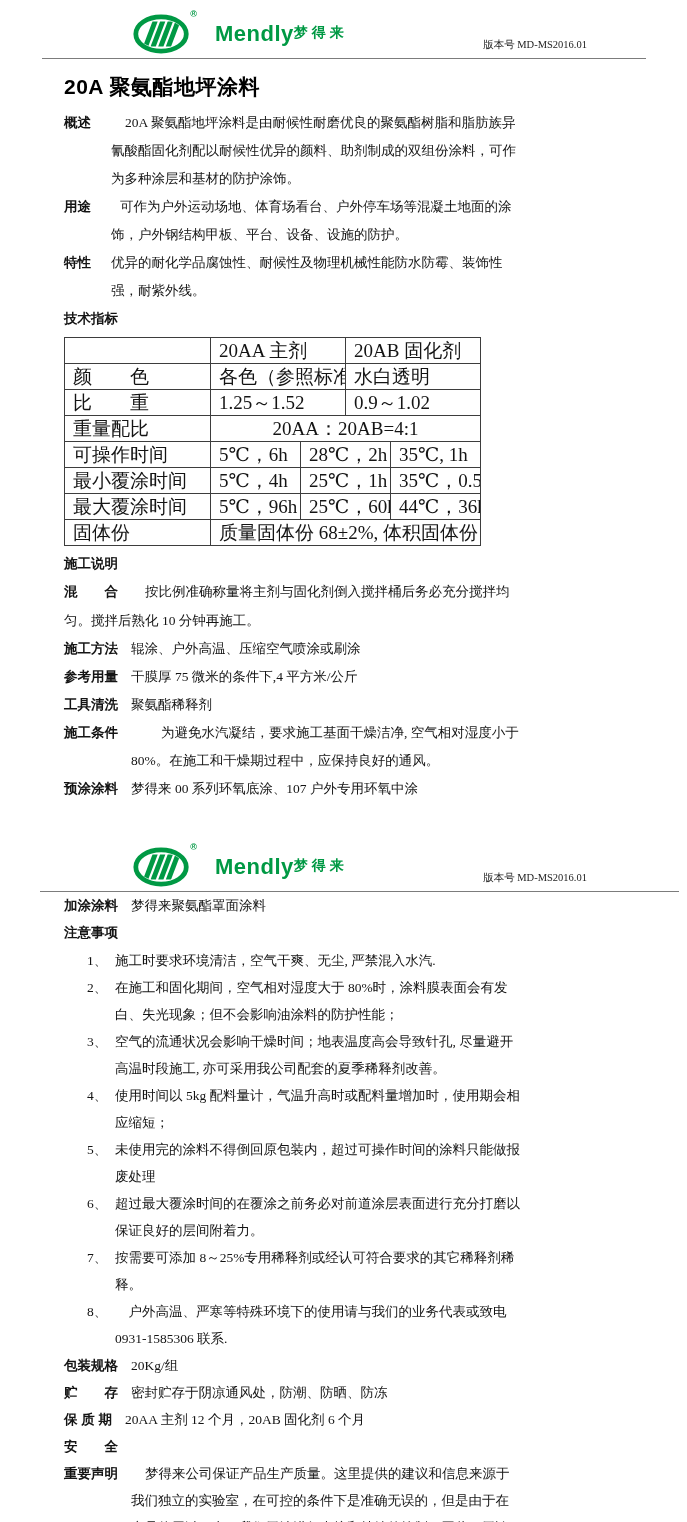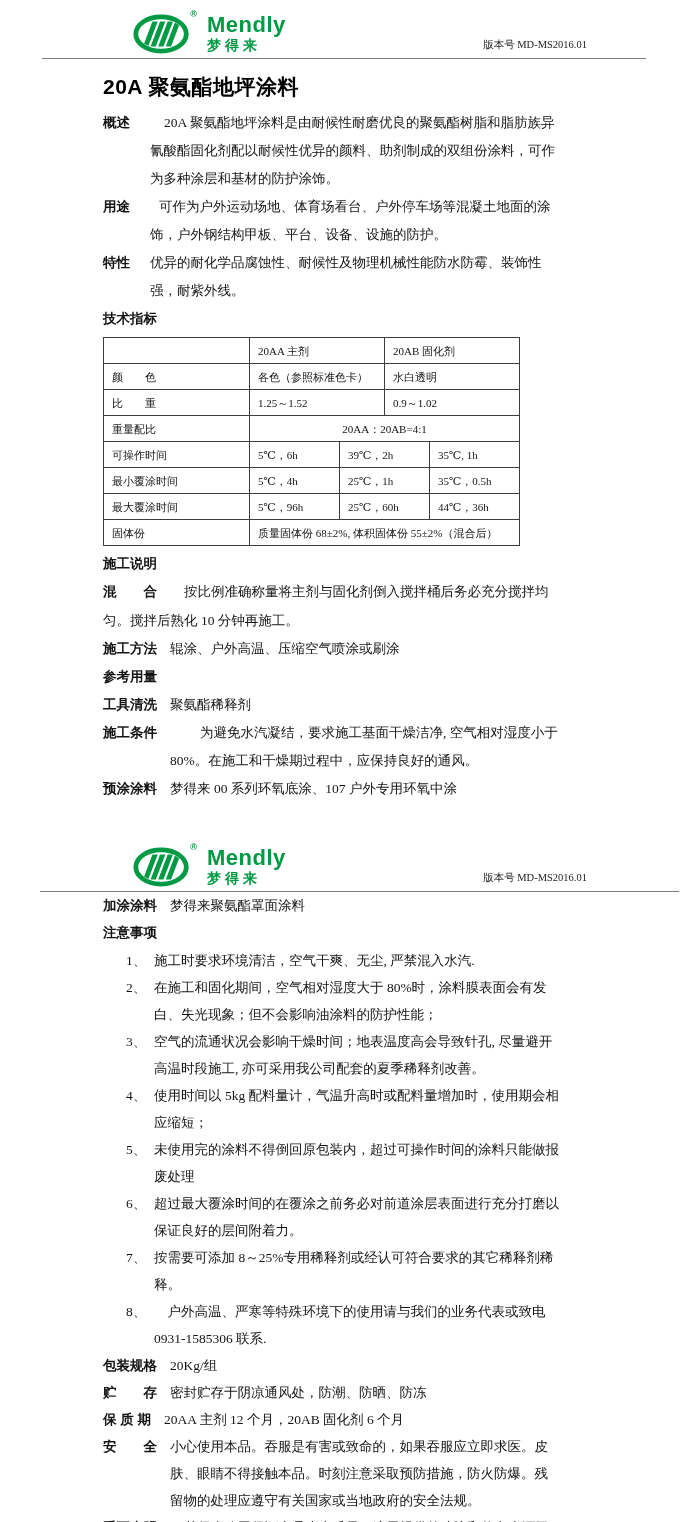--- a/index.html
+++ b/index.html
@@ -17,36 +17,36 @@
     display:flex; justify-content:space-between; align-items:flex-end;
     margin:0 100px 4px 133px;
   }
   .logo { display:flex; align-items:center; }
   .logo-mark-wrap { position:relative; width:58px; height:40px; }
   .reg {
     position:absolute; top:-5px; right:-6px;
     font-size:9px; font-family:"Liberation Sans",sans-serif;
     color:#009944; font-weight:700;
   }
-  .logo-text { display:flex; flex-direction:column; margin-left:16px; }
+  .logo-text { display:flex; flex-direction:row; margin-left:24px; }
   .logo-en {
     font-family:"Liberation Sans",sans-serif; font-weight:800;
     font-size:22px; line-height:1; color:#009944; letter-spacing:.5px;
   }
   .logo-cn {
     font-weight:700; font-size:14px; line-height:1.1; color:#009944;
     letter-spacing:4px; margin-top:2px;
   }
   .version { font-size:10.5px; color:#222; padding-bottom:2px; }
 
   .rule { border:none; border-top:1.5px solid #7c7c7c; margin:3px 41px 0 42px; }
   .rule-2 { margin:3px 8px 0 40px; }
 
   
-  .content { margin-left:103px; width:458px; }
+  .content { margin-left:64px; width:458px; }
   h1.title {
     font-family:"Liberation Sans",sans-serif;
     font-size:21px; font-weight:700; color:#000;
     margin:14px 0 8px 0; letter-spacing:.5px;
   }
   .sec { display:flex; line-height:28px; }
   .sec-label {
     font-weight:700; white-space:pre; flex-shrink:0;
     min-width:34px; margin-right:13px;
     font-family:"Liberation Sans","Liberation Serif",sans-serif;
@@ -61,21 +61,21 @@
   }
   .para { margin:0; line-height:28px; }
   .inline-label {
     font-weight:700; white-space:pre;
     font-family:Liberation Mono, monospace;
   }
 
   
   table.specs {
     border-collapse:collapse; width:416px;
-    margin:4px 0 4px 0; font-size:11px; table-layout:fixed;border-radius:6px;
+    margin:4px 0 4px 0; font-size:19px; table-layout:fixed;border-radius:6px;
   }
   table.specs td {
     border:1px solid #3d3d3d; padding:2px 8px;
     height:21px; line-height:20px; overflow:hidden; white-space:nowrap;
   }
   table.specs col.c0 { width:146px; }
   table.specs col.c  { width:45px; }
   td.center { text-align:center; }
 
   
@@ -168,21 +168,21 @@
             <td colspan="3">1.25～1.52</td>
             <td colspan="3">0.9～1.02</td>
           </tr>
           <tr>
             <td>重量配比</td>
             <td colspan="6" class="center">20AA：20AB=4:1</td>
           </tr>
           <tr>
             <td>可操作时间</td>
             <td colspan="2">5℃，6h</td>
-            <td colspan="2">39℃，2h</td>
+            <td colspan="2">28℃，2h</td>
             <td colspan="2">35℃, 1h</td>
           </tr>
           <tr>
             <td>最小覆涂时间</td>
             <td colspan="2">5℃，4h</td>
             <td colspan="2">25℃，1h</td>
             <td colspan="2">35℃，0.5h</td>
           </tr>
           <tr>
             <td>最大覆涂时间</td>
@@ -201,20 +201,21 @@
 
       <p class="para"><span class="inline-label">混　　合</span><span>　　按比例准确称量将主剂与固化剂倒入搅拌桶后务必充分搅拌均匀。搅拌后熟化 10 分钟再施工。</span></p>
 
       <div class="sec">
         <span class="sec-label">施工方法</span>
         <div class="sec-body">辊涂、户外高温、压缩空气喷涂或刷涂</div>
       </div>
 
       <div class="sec">
         <span class="sec-label">参考用量</span>
+        <div class="sec-body">干膜厚 75 微米的条件下,4 平方米/公斤</div>
       </div>
 
       <div class="sec">
         <span class="sec-label">工具清洗</span>
         <div class="sec-body">聚氨酯稀释剂</div>
       </div>
 
       <div class="sec">
         <span class="sec-label">施工条件</span>
         <div class="sec-body ind-lg">为避免水汽凝结，要求施工基面干燥洁净, 空气相对湿度小于 80%。在施工和干燥期过程中，应保持良好的通风。</div>
@@ -310,21 +311,20 @@
         <div class="sec-body">密封贮存于阴凉通风处，防潮、防晒、防冻</div>
       </div>
 
       <div class="sec">
         <span class="sec-label">保 质 期</span>
         <div class="sec-body">20AA 主剂 12 个月，20AB 固化剂 6 个月</div>
       </div>
 
       <div class="sec">
         <span class="sec-label">安　　全</span>
-        <div class="sec-body">小心使用本品。吞服是有害或致命的，如果吞服应立即求医。皮肤、眼睛不得接触本品。时刻注意采取预防措施，防火防爆。残留物的处理应遵守有关国家或当地政府的安全法规。</div>
       </div>
 
       <div class="sec">
         <span class="sec-label">重要声明</span>
         <div class="sec-body ind-md">梦得来公司保证产品生产质量。这里提供的建议和信息来源于我们独立的实验室，在可控的条件下是准确无误的，但是由于在产品使用过程中，我们无法进行直接和持续的控制，因此，无论是否采用所提供的建议、推荐、方案和资料，我公司不承担由于产品使用而引发的任何直接或间接责任。</div>
       </div>
 
     </div>
   </div>
 </div>

